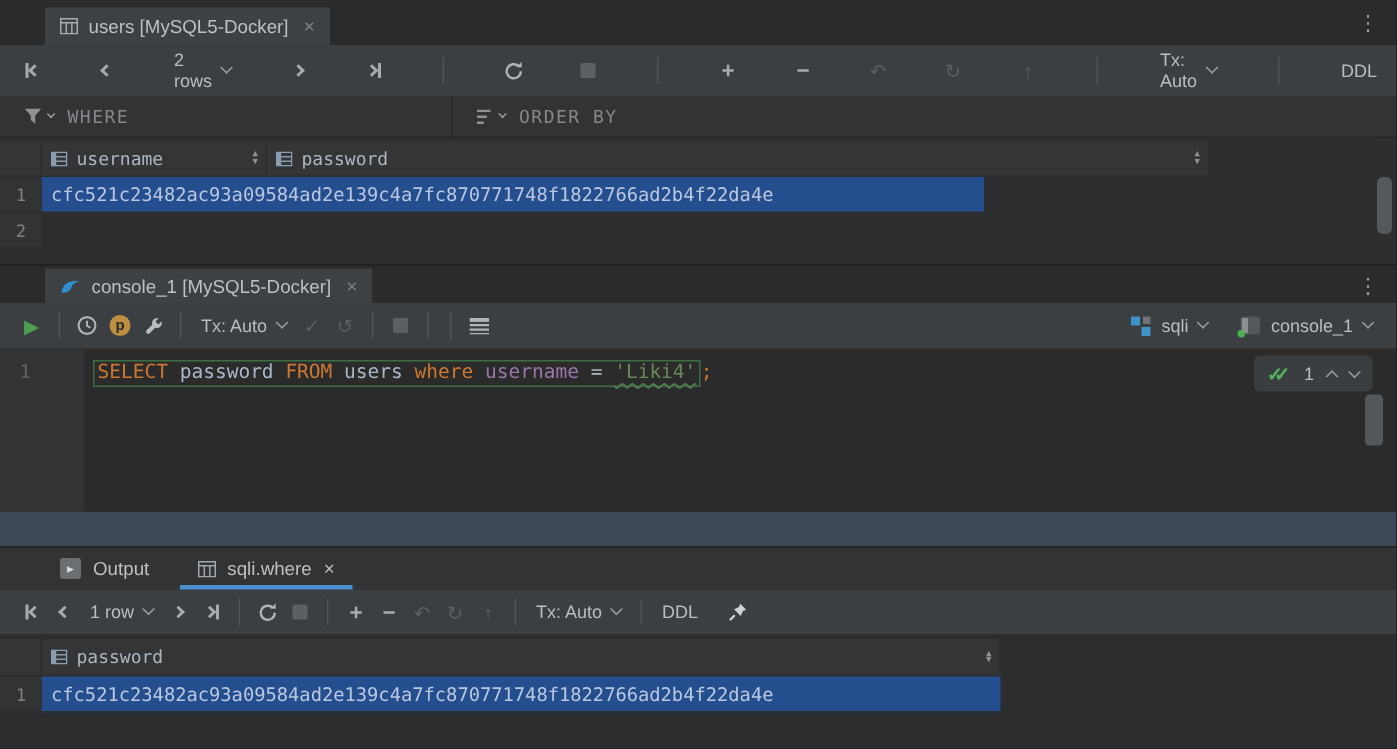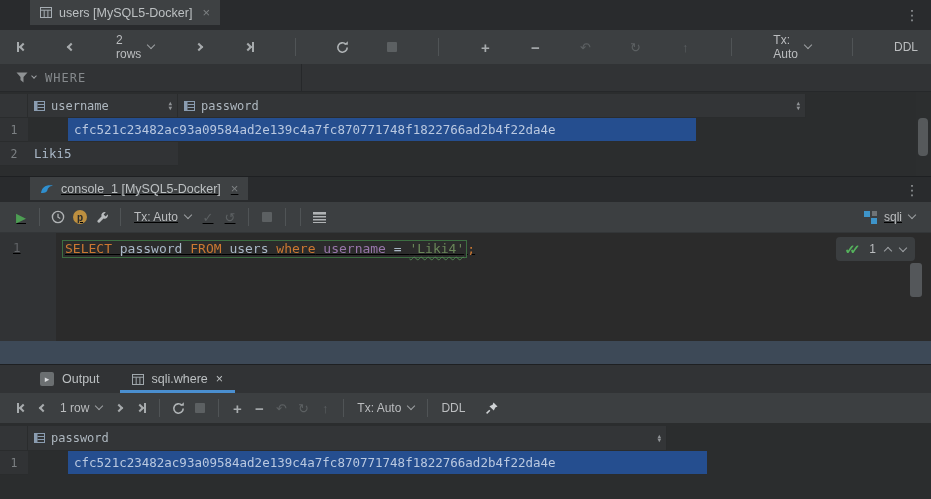--- a/index.html
+++ b/index.html
@@ -4,21 +4,21 @@
 <style>
   * { margin:0; padding:0; box-sizing:border-box; }
   html,body { background:#1e1f22; }
   .app {
     width:931px; height:499px; overflow:hidden; position:relative;
     font-family:"Liberation Sans", sans-serif; background:#2b2d2e;
     display:flex; flex-direction:column; user-select:none;
   }
 
   
-  .tabbar { background:#292b2d; display:flex; position:relative; flex:none; }
+  .tabbar { background:#292b2d; display:flex; align-items:flex-end; position:relative; flex:none; }
   .tabbar.t1 { height:30px; }
   .tabbar.t2 { height:26px; border-top:1px solid #1e2022; }
   .tab { height:25px; margin-left:30px; background:#3e4143; display:flex; align-items:center;
          gap:7px; padding:0 10px; font-size:12.5px; color:#bcc0c2; }
   .tabbar.t2 .tab { height:23px; }
   .tab .x { color:#7d8183; font-size:13px; margin-left:3px; }
   .kebab { position:absolute; right:12px; top:50%; transform:translateY(-50%);
            color:#9da0a3; font-size:14px; line-height:1; letter-spacing:0; }
 
   
@@ -80,21 +80,21 @@
 
   
   .grid { position:relative; background:#2b2d2e; flex:1; overflow:hidden;
           font-family:"DejaVu Sans Mono",monospace; }
   .grow { display:flex; height:24px; }
   .gh { background:#333537; color:#aeb7bf; font-size:12px; display:flex; align-items:center;
         gap:6px; padding-left:6px; border-right:1px solid #2a2c2d; border-bottom:1px solid #2a2c2d; flex:none; }
   .gc { background:#313335; color:#a9b7c6; font-size:12.5px; display:flex; align-items:center;
         padding-left:6px; border-bottom:1px solid #2a2c2d; flex:none; white-space:nowrap; overflow:hidden; }
   .gnum { justify-content:center; padding-left:0; color:#7c8083; font-size:11.5px; }
-  .sel { background:#254e8f; color:#b9c8e0;margin-left:40px; }
+  .sel { background:#254e8f; color:#b9c8e0; }
   .sorter { margin-left:auto; margin-right:5px; display:flex; flex-direction:column;
             color:#909396; font-size:6px; line-height:4.5px; }
   .vscroll { position:absolute; right:0; top:0; bottom:0; width:15px; background:#2c2e2f; }
   .vthumb { position:absolute; right:3px; width:10px; background:#56595b; border-radius:4px; }
 
   
   .editor { flex:1; display:flex; background:#2b2b2b; position:relative; overflow:hidden; }
   .gutter { width:56px; background:#313335; color:#606366; font-family:"DejaVu Sans Mono",monospace;
             font-size:12.5px; padding:7px 0 0 13px; flex:none; }
   .ecode { flex:1; position:relative; padding:6px 0 0 6px; }
@@ -240,20 +240,29 @@
 
     <div class="filterbar">
       <div class="fsec w">
         <svg width="12" height="11" viewBox="0 0 12 11">
             <path d="M0.5 0.5h11L7.5 5v5.5L4.5 8V5z" fill="#8f9294"></path>
           </svg>
         <span class="cv tiny" style="margin-left:-5px"></span>
         <span>WHERE</span>
       </div>
       <div class="fdiv"></div>
+      <div class="fsec">
+        <svg width="11" height="10" viewBox="0 0 11 10">
+            <rect width="9" height="1.7" fill="#8f9294"></rect>
+            <rect y="4" width="6.5" height="1.7" fill="#8f9294"></rect>
+            <rect y="8" width="4.5" height="1.7" fill="#8f9294"></rect>
+          </svg>
+        <span class="cv tiny" style="margin-left:-5px"></span>
+        <span>ORDER BY</span>
+      </div>
     </div>
 
     <div class="grid" style="padding-top:2px">
       <div class="grow">
         <div class="gh" style="width:28px"></div>
         <div class="gh" style="width:150px">
           <span style="color:#8a9cb0">
             <svg width="11" height="10" viewBox="0 0 11 10">
                 <rect x="0.5" y="0.5" width="10" height="9" fill="none" stroke="currentColor"></rect>
                 <rect x="0.5" y="0.5" width="3" height="9" fill="currentColor"></rect>
@@ -282,29 +291,28 @@
               <span>▼</span>
             </span>
         </div>
       </div>
       <div class="grow">
         <div class="gc gnum" style="width:28px">1</div>
         <div class="gc sel" style="width:628px">cfc521c23482ac93a09584ad2e139c4a7fc870771748f1822766ad2b4f22da4e</div>
       </div>
       <div class="grow">
         <div class="gc gnum" style="width:28px">2</div>
-        <div class="gc" style="width:150px">Liki5</div>
       </div>
       <div class="vscroll">
         <span class="vthumb" style="top:26px;height:38px"></span>
       </div>
     </div>
   </section>
 
-  <section style="height:188px; display:flex; flex-direction:column;text-decoration:underline;">
+  <section style="height:188px; display:flex; flex-direction:column;">
 
     <div class="tabbar t2">
       <div class="tab">
         <span>
           <svg width="14" height="12" viewBox="0 0 14 12">
               <path d="M1 10C2 4 6 1.5 13 2.5 9 3.5 8 5 7.5 7 7 9 4.5 10.5 1 10z" fill="#2f8fcf"></path>
             </svg>
         </span>
         <span>console_1 [MySQL5-Docker]</span>
         <span class="x">×</span>
@@ -357,20 +365,27 @@
           </svg>
       </div>
 
       <div class="lbl" style="margin-left:auto">
         <span class="schemaic">
             <i></i>
             <i></i>
             <i></i>
           </span>
         <span>sqli</span>
+        <span class="cv"></span>
+      </div>
+      <div class="lbl" style="margin-left:10px">
+        <span class="consoleic">
+            <span class="dot"></span>
+          </span>
+        <span>console_1</span>
         <span class="cv"></span>
       </div>
     </div>
 
     <div class="editor">
       <div class="gutter">
         <span>1</span>
       </div>
       <div class="ecode">
         <div class="code-line"><span class="exec-box"><span class="kw">SELECT</span><span class="idt"> password </span><span class="kw">FROM</span><span class="idt"> users </span><span class="kw">where</span><span class="colr"> username </span><span class="op">= </span><span class="str">'Liki4'</span></span><span class="semi">;</span></div>

